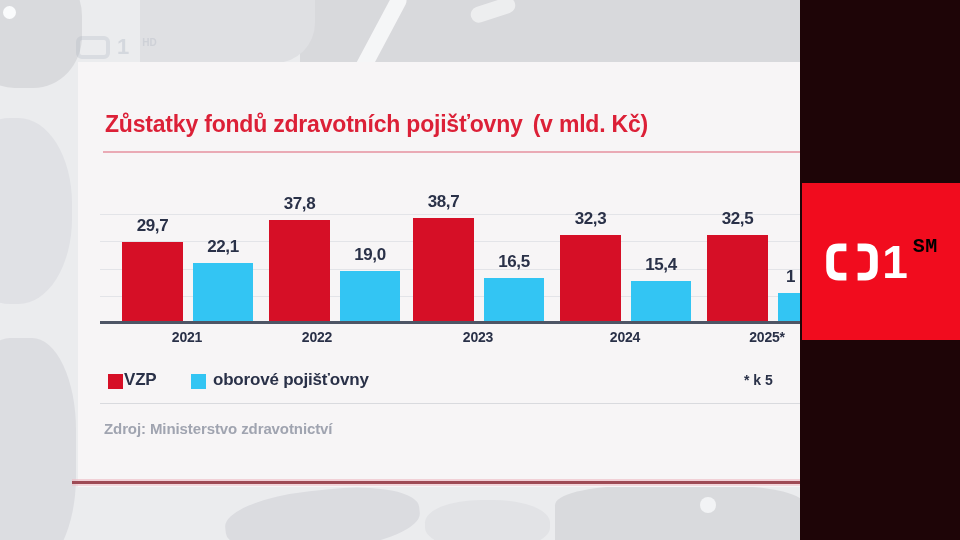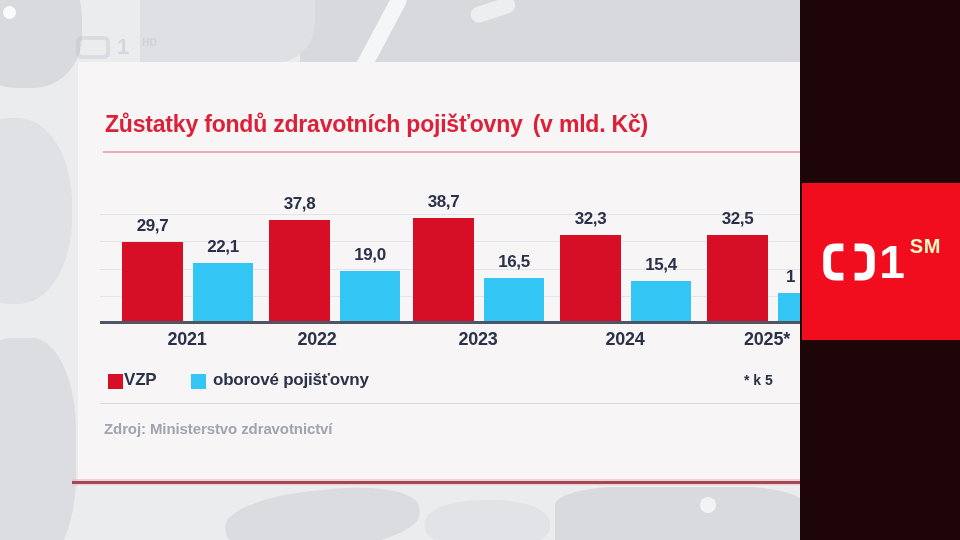--- a/index.html
+++ b/index.html
@@ -46,35 +46,35 @@
     font-size:23px;font-weight:800;letter-spacing:-0.2px;color:#dc2037;
   }
   #title .unit{margin-left:10px;font-weight:800;}
   #title-underline{left:103px;top:151px;width:697px;height:2px;background:rgba(222,96,116,.5);}
 
   
   .gridline{position:absolute;height:1px;background:#e3e4e8;}
   #axis-line{left:100px;top:321px;width:700px;height:3px;background:#4e5565;}
   .bar{position:absolute;}
   .val-label{position:absolute;font-size:17px;font-weight:bold;color:#2a3148;letter-spacing:-0.4px;white-space:nowrap;}
-  .cat-label{position:absolute;font-size:18px;font-weight:bold;color:#2a3148;letter-spacing:-0.2px;transform:translateX(-50%);}
+  .cat-label{position:absolute;font-size:14px;font-weight:bold;color:#2a3148;letter-spacing:-0.2px;transform:translateX(-50%);}
 
   
   .legend-swatch{position:absolute;width:15px;height:15px;}
   .legend-label{position:absolute;font-size:17px;font-weight:bold;color:#2a3148;letter-spacing:-0.2px;}
   #note{left:744px;top:372px;font-size:14px;font-weight:bold;color:#2a3148;white-space:nowrap;}
   #divider{left:100px;top:403px;width:700px;height:1px;background:#d9dade;}
   #source{left:104px;top:420px;font-size:15px;font-weight:600;color:#a0a4b0;letter-spacing:-0.1px;}
 
   
   #panel{left:800px;top:0;width:160px;height:540px;background:#1e0507;z-index:5;}
   #logo-square{left:802px;top:183px;width:158px;height:157px;background:#f10c1e;z-index:6;display:flex;align-items:center;justify-content:center;}
   #logo-inner{display:flex;align-items:center;}
   #logo-num{color:#fff;font-size:46px;font-weight:bold;line-height:46px;margin-left:2px;}
-  #logo-sup{color:#fef9c3;font-size:20px;font-weight:bold;margin-left:5px;margin-bottom:30px;letter-spacing:0.5px;}
+  #logo-sup{color:#000000;font-size:20px;font-weight:bold;margin-left:5px;margin-bottom:30px;letter-spacing:0.5px;font-family:Liberation Mono, monospace;}
 </style>
 </head>
 <body>
 
 <div id="stage">
 
   <div class="blob b-topband"></div>
   <div class="blob b-topband-fade"></div>
   <div class="blob b-streak1"></div>
   <div class="blob b-streak2"></div>

